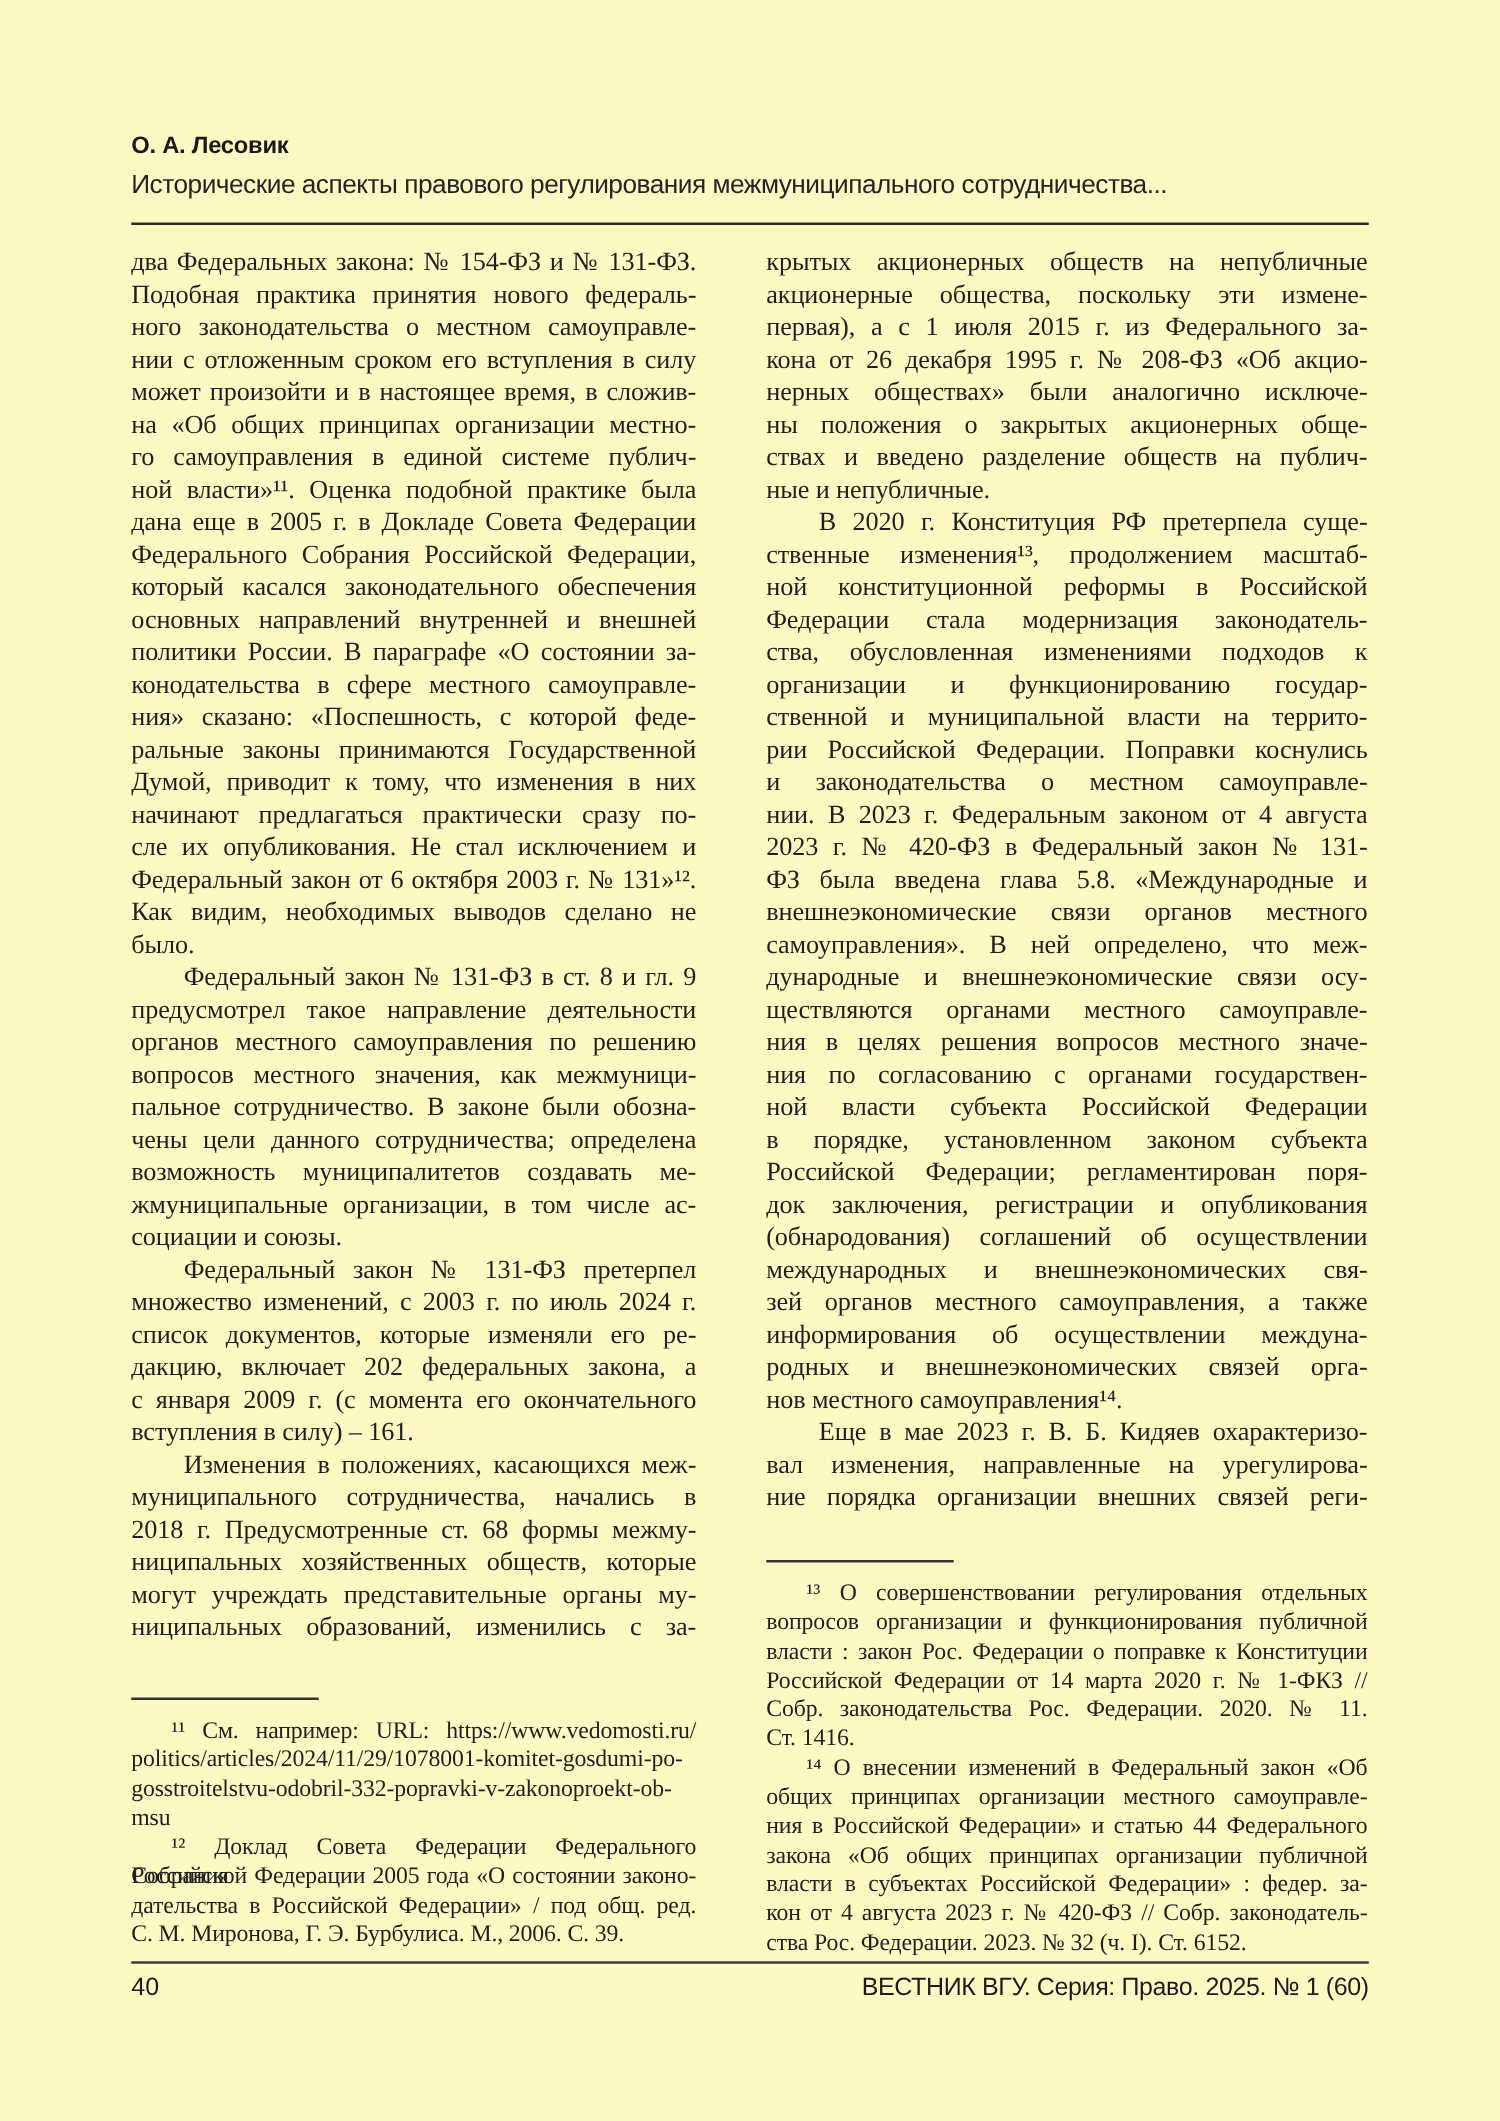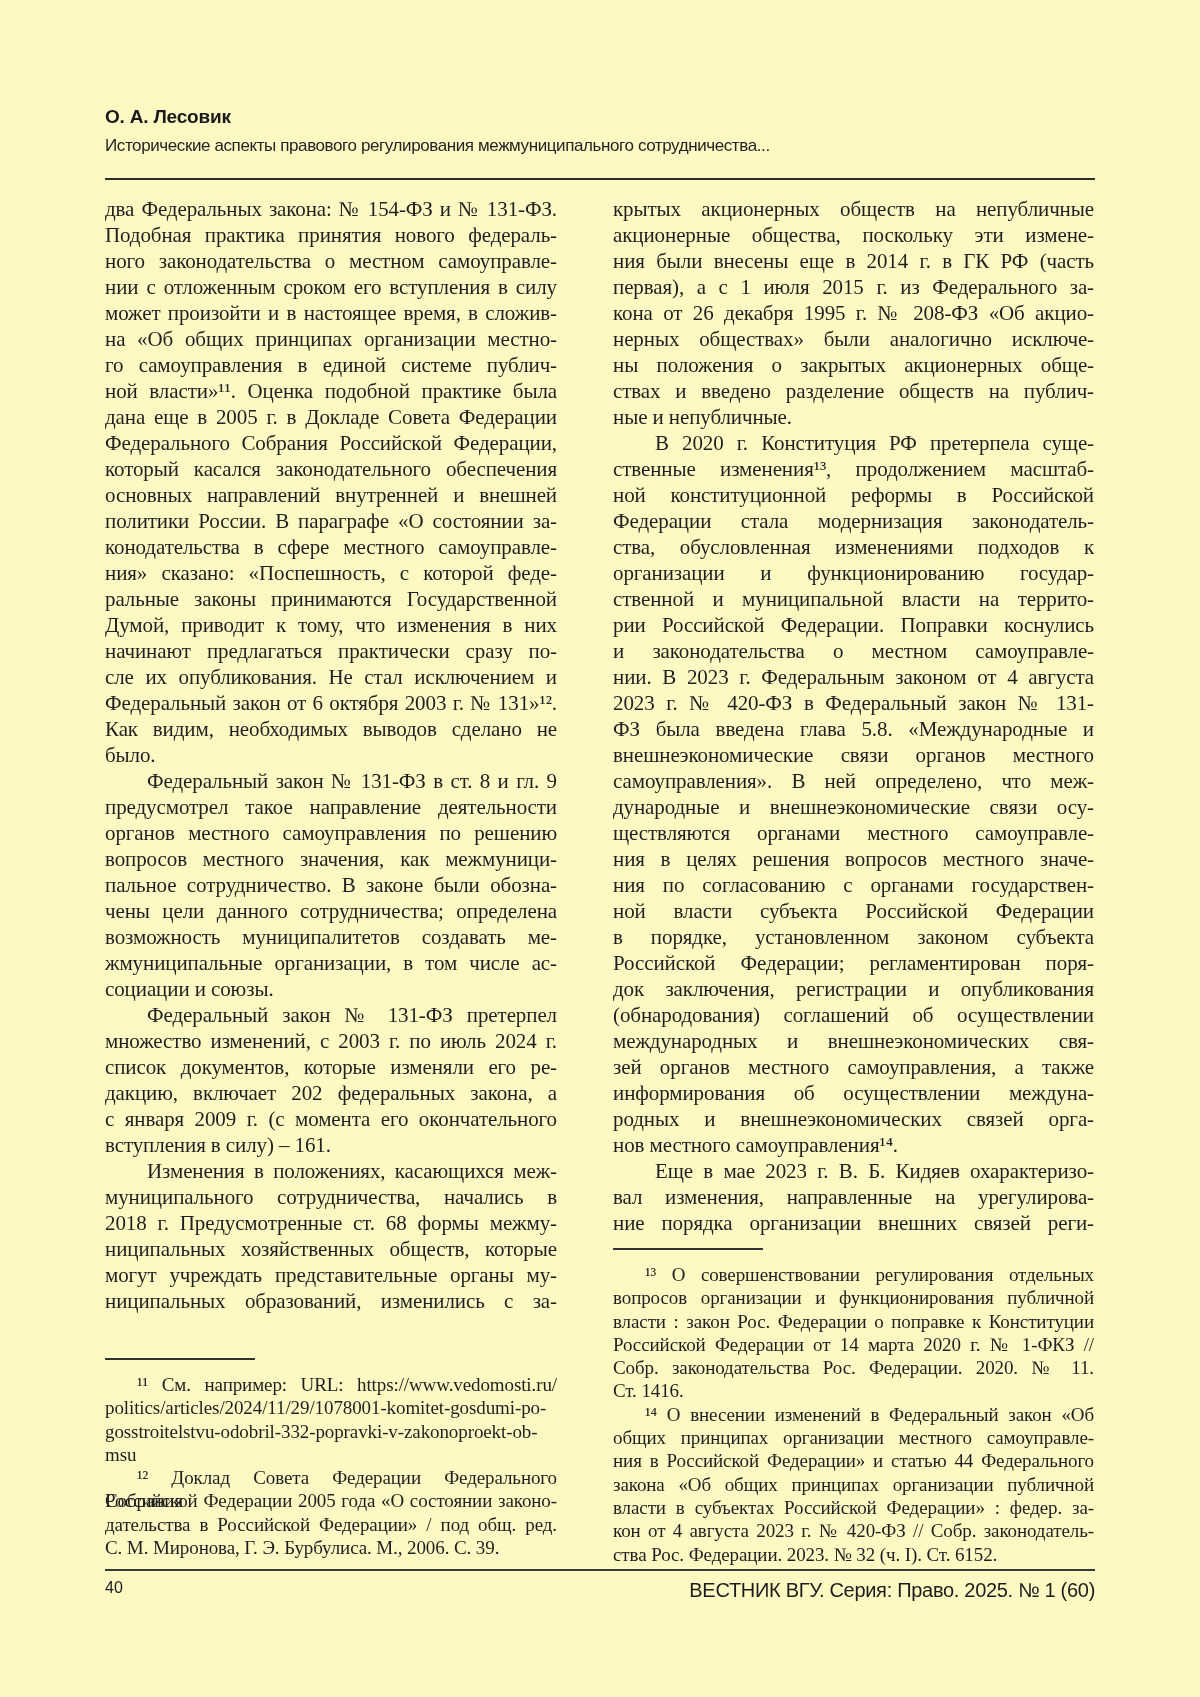--- a/index.html
+++ b/index.html
@@ -4,21 +4,21 @@
 <style>
   html,body{margin:0;padding:0;background:#ffffff;}
   .page{position:relative;width:1200px;height:1697px;background:#fff;
         font-family:"Liberation Serif","DejaVu Serif",serif;color:#1f1f1f;overflow:hidden;}
 
   .hdr-author{position:absolute;left:105px;top:106px;
         font-family:"Liberation Sans","DejaVu Sans",sans-serif;
         font-weight:700;font-size:19px;letter-spacing:-0.2px;color:#191919;}
   .hdr-title{position:absolute;left:105px;top:136px;
         font-family:"Liberation Sans","DejaVu Sans",sans-serif;
-        font-size:17px;letter-spacing:-0.4px;color:#242424;text-align:center;}
+        font-size:21px;letter-spacing:-0.4px;color:#242424;text-align:center;}
   .hdr-rule{position:absolute;left:105px;top:178px;width:990px;height:2px;background:#2b2b2b;}
 
   .col{position:absolute;top:196px;}
   .col-left{left:105px;width:452px;}
   .col-right{left:613px;width:481px;}
 
   .bline{font-size:21px;line-height:26px;height:26px;
         text-align:justify;text-align-last:justify;letter-spacing:-0.1px;}
   .bline.last{text-align-last:left;}
   .bline.indent{text-indent:42px;}
@@ -27,21 +27,21 @@
   .fn-left{left:105px;top:1358px;width:452px;}
   .fn-right{left:613px;top:1248px;width:481px;}
   .fn-sep{width:150px;border-top:2px solid #333;margin-bottom:13px;}
   .fline{font-size:19px;line-height:23.3px;height:23.3px;
         text-align:justify;text-align-last:justify;letter-spacing:-0.1px;}
   .fline.last{text-align-last:left;}
   .fline.indent{text-indent:32px;}
 
   .ftr-rule{position:absolute;left:105px;top:1569px;width:990px;height:2px;background:#3a3a3a;}
   .ftr-page{position:absolute;left:105px;top:1579px;
-        font-family:"Liberation Sans","DejaVu Sans",sans-serif;font-size:16px;color:#1c1c1c;}
+        font-family:"Liberation Sans","DejaVu Sans",sans-serif;font-size:20px;color:#1c1c1c;}
   .ftr-journal{position:absolute;right:105px;top:1579px;
         font-family:"Liberation Sans","DejaVu Sans",sans-serif;
         font-size:20px;letter-spacing:-0.3px;color:#1c1c1c;}
 </style>
 </head>
 <body>
 
 <div class="page" style="color: rgb(31, 31, 31); background: #fef9c3;">
 
   <div class="hdr-author">О. А. Лесовик</div>
@@ -89,21 +89,20 @@
       <div class="bline indent">Изменения в положениях, касающихся меж-</div>
       <div class="bline">муниципального сотрудничества, начались в</div>
       <div class="bline">2018 г. Предусмотренные ст. 68 формы межму-</div>
       <div class="bline">ниципальных хозяйственных обществ, которые</div>
       <div class="bline">могут учреждать представительные органы му-</div>
       <div class="bline">ниципальных образований, изменились с за-</div>
     </div>
   <div class="col col-right" id="col-right">
       <div class="bline">крытых акционерных обществ на непубличные</div>
       <div class="bline">акционерные общества, поскольку эти измене-</div>
-      <div class="bline">ния были внесены еще в 2014 г. в ГК РФ (часть</div>
       <div class="bline">первая), а с 1 июля 2015 г. из Федерального за-</div>
       <div class="bline">кона от 26 декабря 1995 г. № 208-ФЗ «Об акцио-</div>
       <div class="bline">нерных обществах» были аналогично исключе-</div>
       <div class="bline">ны положения о закрытых акционерных обще-</div>
       <div class="bline">ствах и введено разделение обществ на публич-</div>
       <div class="bline last">ные и непубличные.</div>
       <div class="bline indent">В 2020 г. Конституция РФ претерпела суще-</div>
       <div class="bline">ственные изменения¹³, продолжением масштаб-</div>
       <div class="bline">ной конституционной реформы в Российской</div>
       <div class="bline">Федерации стала модернизация законодатель-</div>

